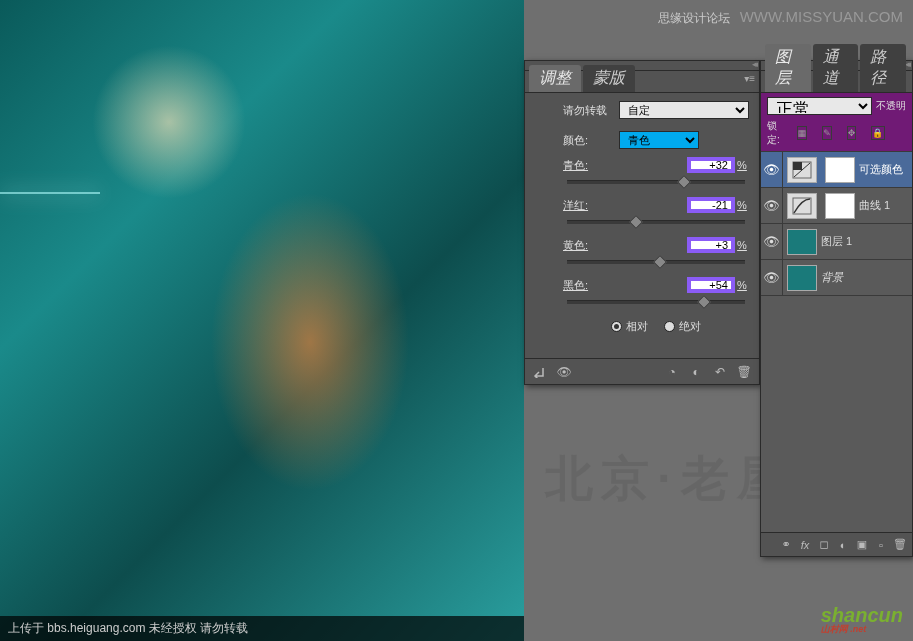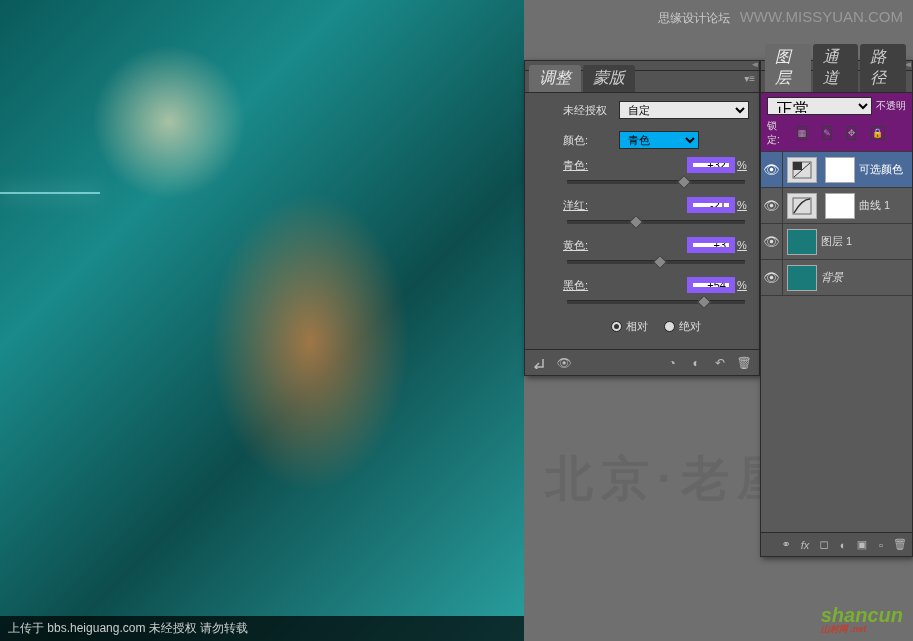--- a/index.html
+++ b/index.html
@@ -29,27 +29,27 @@
 
 .adj-content { margin-left: 28px; padding: 8px 10px; background: #535353; }
 .adj-row { display: flex; align-items: center; margin-bottom: 8px; font-size: 11px; color: #ddd; }
 .adj-label { width: 56px; }
 .adj-select { flex: 1; background: #e8e8e8; border: 1px solid #2a2a2a; font-size: 11px; padding: 1px 4px; height: 18px; }
 .adj-select.color-select { background: #00aaee; color: #000; width: 80px; flex: none; }
 
 .slider-row { margin-bottom: 4px; }
 .slider-label-line { display: flex; align-items: center; justify-content: flex-start; font-size: 11px; color: #ddd; margin-bottom: 2px; text-decoration: underline; }
 .slider-label { width: 40px; }
-.slider-input { width: 48px; background: #fff; border: 6px solid #8b5cf6; font-size: 11px; text-align: right; padding: 1px 3px; height: 16px; }
+.slider-input { width: 48px; background: #fff; border: 4px solid #8b5cf6; font-size: 11px; text-align: right; padding: 1px 3px; height: 16px; }
 .slider-pct { width: 14px; text-align: center; }
 .slider-track { height: 14px; position: relative; margin: 0 4px 8px 4px; }
 .slider-track::before { content: ""; position: absolute; left: 0; right: 0; top: 5px; height: 3px; background: #3a3a3a; border-top: 1px solid #2a2a2a; }
 .slider-handle { position: absolute; top: 2px; width: 10px; height: 10px; background: #888; border: 1px solid #333; transform: translateX(-50%) rotate(45deg); }
 
-.radio-row { display: flex; justify-content: center; gap: 16px; font-size: 11px; color: #ddd; margin: 10px 0 7px; }
+.radio-row { display: flex; justify-content: center; gap: 16px; font-size: 11px; color: #ddd; margin: 10px 0 16px; }
 .radio-item { display: flex; align-items: center; gap: 4px; cursor: pointer; }
 .radio-circle { width: 11px; height: 11px; border-radius: 50%; border: 1px solid #222; background: #ddd; display: flex; align-items: center; justify-content: center; }
 .radio-circle.checked::after { content: ""; width: 5px; height: 5px; background: #333; border-radius: 50%; }
 
 .adj-footer { height: 26px; border-top: 1px solid #2a2a2a; display: flex; align-items: center; padding: 0 6px; gap: 6px; }
 .footer-icon { width: 18px; height: 18px; display: flex; align-items: center; justify-content: center; color: #bbb; font-size: 12px; cursor: pointer; }
 .footer-spacer { flex: 1; }
 
 
 .panel-layers { position: absolute; left: 760px; top: 60px; width: 153px; background: #701a75; border: 1px solid #2a2a2a; box-shadow: 2px 2px 6px rgba(0,0,0,0.5); }
@@ -103,21 +103,21 @@
 <div class="panel-adj">
   <div class="drag-bar"></div>
   <div class="panel-tabs">
     <div class="panel-tab active">调整</div>
     <div class="panel-tab">蒙版</div>
     <span class="panel-collapse">▾≡</span>
   </div>
 
   <div class="adj-content">
     <div class="adj-row">
-      <span class="adj-label">未经授权</span>
+      <span class="adj-label">请勿转载</span>
       <select class="adj-select">
         <option>自定</option>
       </select>
     </div>
 
     <div class="adj-row" style="margin-top:12px">
       <span class="adj-label">颜色:</span>
       <select class="adj-select color-select">
         <option>青色</option>
       </select>

